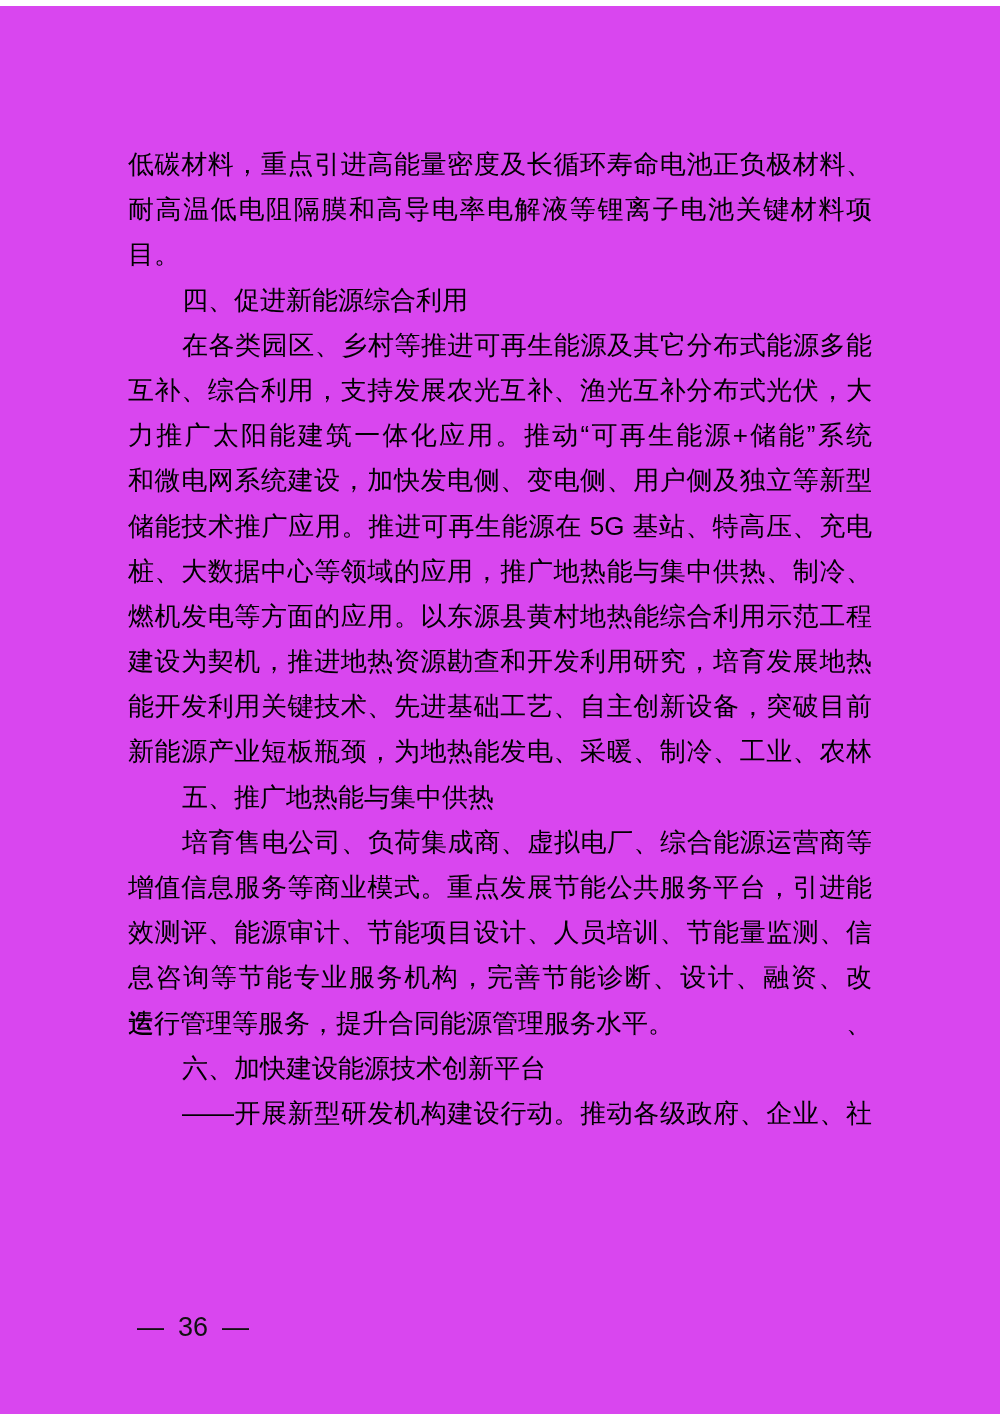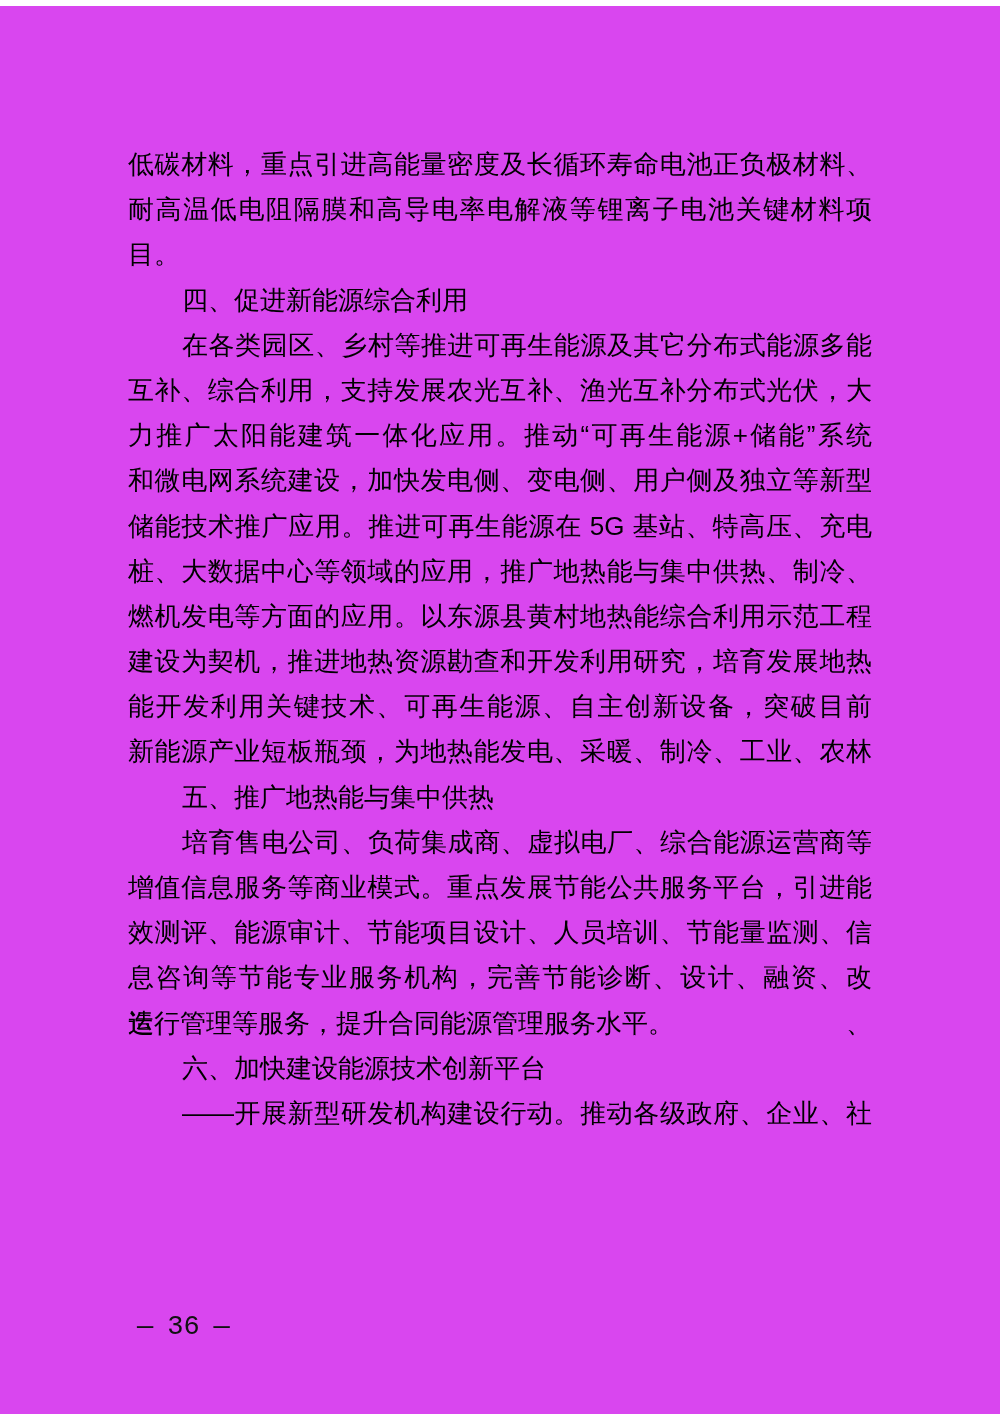--- a/index.html
+++ b/index.html
@@ -43,21 +43,21 @@
   }
   .line.indent {
     text-indent: 54px;
   }
   .footer {
     position: absolute;
     left: 137px;
     top: 1303px;
     height: 36px;
     line-height: 36px;
-    font-family: Liberation Mono, monospace;
+    font-family: Liberation Sans, sans-serif;
     font-size: 27px;
     color: #111111;
     white-space: nowrap;
   }
   .footer .dash {
     display: inline-block;
   }
   .footer .page-num {
     display: inline-block;
     margin: 0 14px;
@@ -74,21 +74,21 @@
       <div class="line">目。</div>
       <div class="line indent">四、促进新能源综合利用</div>
       <div class="line justify indent">在各类园区、乡村等推进可再生能源及其它分布式能源多能</div>
       <div class="line justify">互补、综合利用，支持发展农光互补、渔光互补分布式光伏，大</div>
       <div class="line justify">力推广太阳能建筑一体化应用。推动“可再生能源+储能”系统</div>
       <div class="line justify">和微电网系统建设，加快发电侧、变电侧、用户侧及独立等新型</div>
       <div class="line justify">储能技术推广应用。推进可再生能源在 5G 基站、特高压、充电</div>
       <div class="line justify">桩、大数据中心等领域的应用，推广地热能与集中供热、制冷、</div>
       <div class="line justify">燃机发电等方面的应用。以东源县黄村地热能综合利用示范工程</div>
       <div class="line justify">建设为契机，推进地热资源勘查和开发利用研究，培育发展地热</div>
-      <div class="line justify">能开发利用关键技术、可再生能源、自主创新设备，突破目前</div>
+      <div class="line justify">能开发利用关键技术、先进基础工艺、自主创新设备，突破目前</div>
       <div class="line justify">新能源产业短板瓶颈，为地热能发电、采暖、制冷、工业、农林</div>
       <div class="line indent">五、推广地热能与集中供热</div>
       <div class="line justify indent">培育售电公司、负荷集成商、虚拟电厂、综合能源运营商等</div>
       <div class="line justify">增值信息服务等商业模式。重点发展节能公共服务平台，引进能</div>
       <div class="line justify">效测评、能源审计、节能项目设计、人员培训、节能量监测、信</div>
       <div class="line justify">息咨询等节能专业服务机构，完善节能诊断、设计、融资、改造、</div>
       <div class="line">运行管理等服务，提升合同能源管理服务水平。</div>
       <div class="line indent">六、加快建设能源技术创新平台</div>
       <div class="line justify indent">——开展新型研发机构建设行动。推动各级政府、企业、社</div>
     </div>

